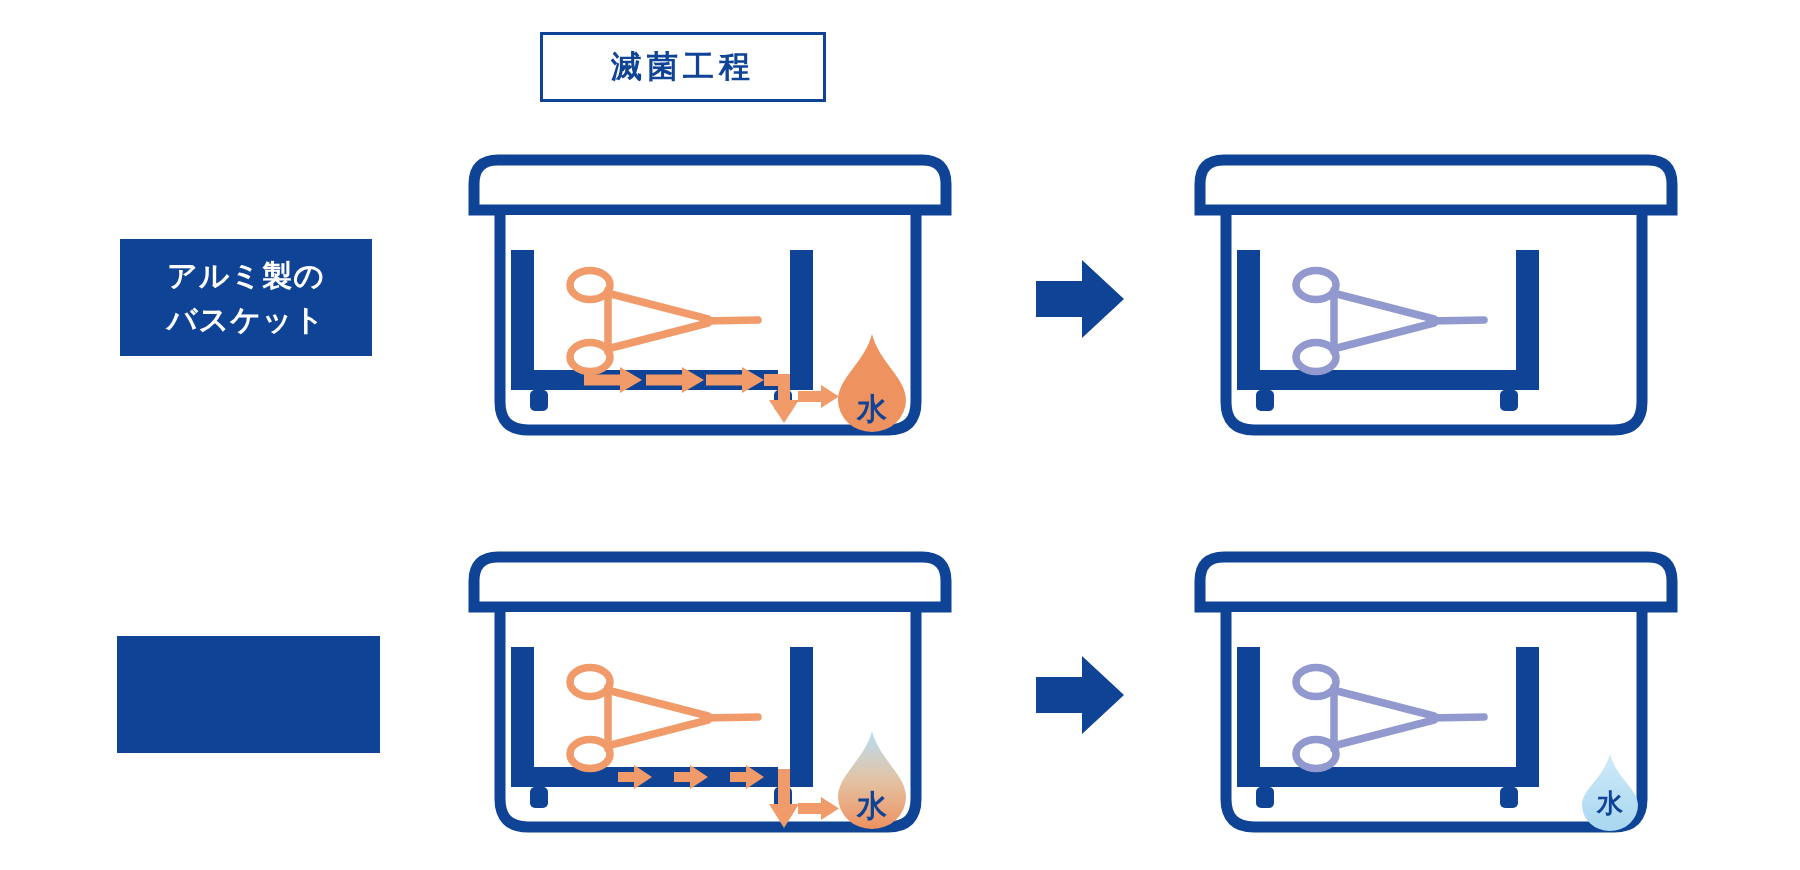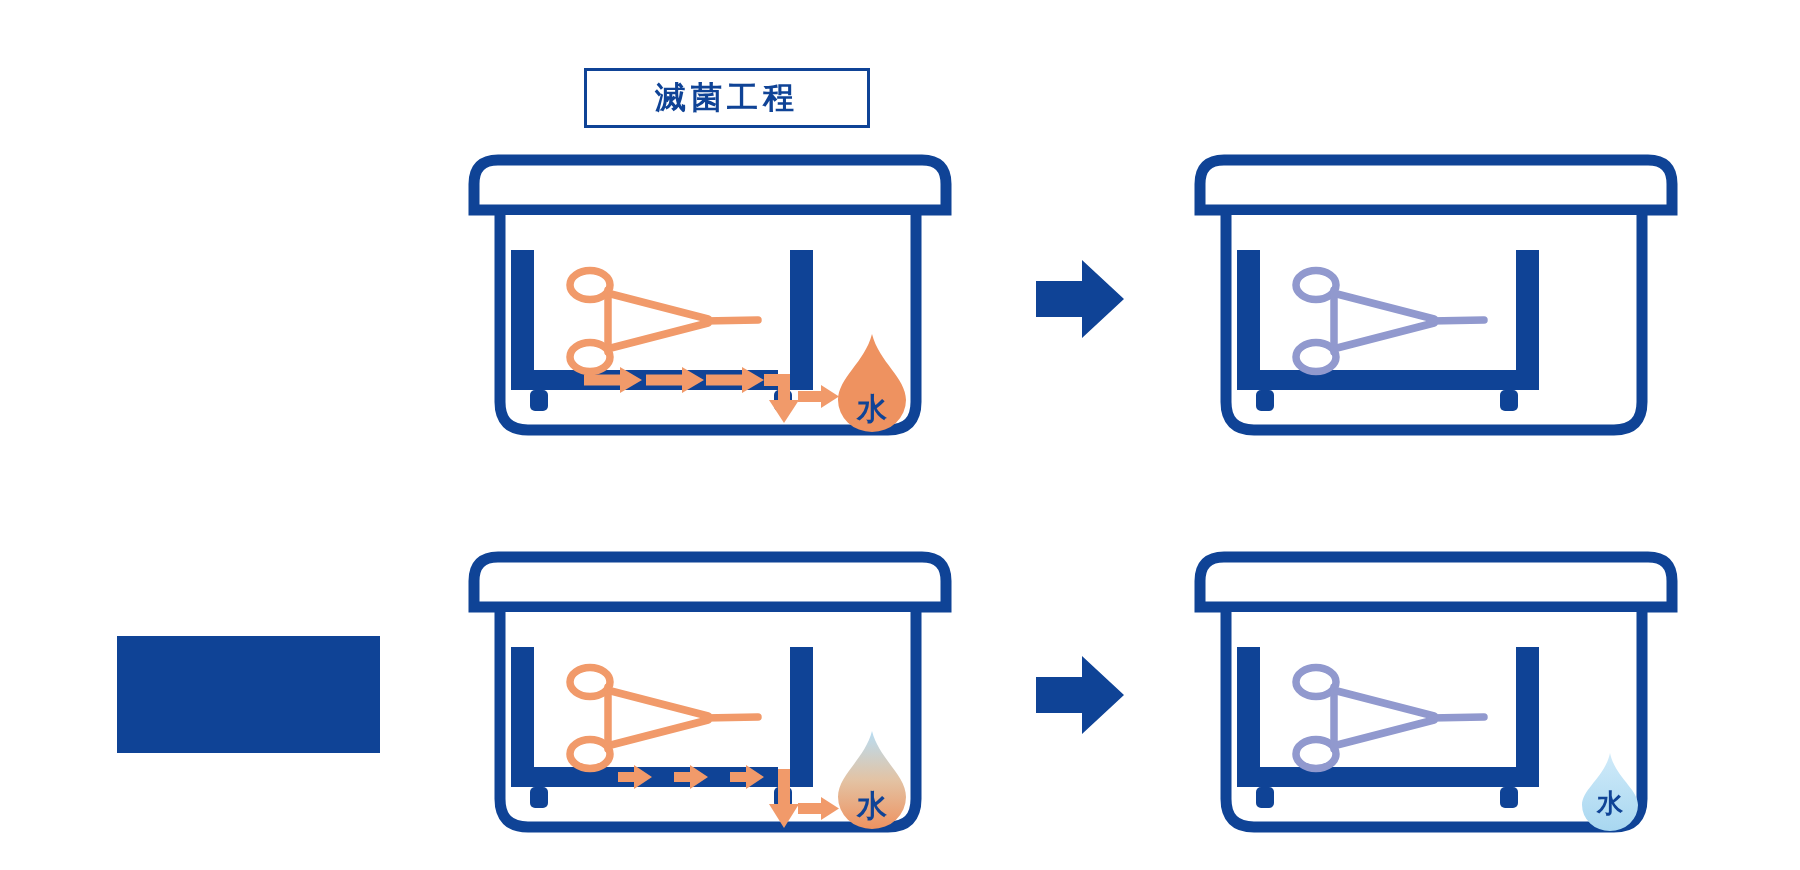--- a/index.html
+++ b/index.html
@@ -7,21 +7,21 @@
     --orange:#f19a6a;
     --lav:#9199ce;
   }
   html,body{margin:0;padding:0;width:1800px;height:870px;}
   body{background:#ffffff;position:relative;overflow:hidden;
        font-family:"Liberation Sans","DejaVu Sans",sans-serif;}
   .page{position:absolute;inset:0;background:#ffffff;}
   .header-box{position:absolute;box-sizing:border-box;border:3px solid var(--blue);
       background:#ffffff;color:var(--blue);display:flex;align-items:center;justify-content:center;
       font-size:31px;font-weight:bold;letter-spacing:5px;}
-  #hdr1{left:584px;top:32px;width:286px;height:60px;margin-top:36px;}
+  #hdr1{left:540px;top:32px;width:286px;height:70px;}
   #hdr2{left:1300px;top:32px;width:286px;height:70px;}
   .row-label{position:absolute;background:var(--blue);color:#ffffff;
       display:flex;flex-direction:column;align-items:center;justify-content:center;
       font-size:30px;font-weight:bold;line-height:1.45;letter-spacing:1px;text-align:center;}
   #lbl1{left:120px;top:239px;width:252px;height:117px;}
   #lbl2{left:117px;top:636px;width:263px;height:117px;}
   svg.container{position:absolute;overflow:visible;}
   #c1{left:468px;top:138px;} #c2{left:1194px;top:138px;}
   #c3{left:468px;top:535px;} #c4{left:1194px;top:535px;}
   .big-arrow{position:absolute;}
@@ -91,20 +91,24 @@
       <rect x="330" y="268" width="24" height="11"></rect>
       <polygon points="353,262 353,285 371,273.5"></polygon>
     </g>
   </defs>
 </svg>
 
 <div class="page">
 
   <div class="header-box" id="hdr1">滅菌工程</div>
 
+  <div class="row-label" id="lbl1">
+    <span>アルミ製の</span>
+    <span>バスケット</span>
+  </div>
   <div class="row-label" id="lbl2">
   </div>
 
   <svg class="container" id="c1" width="484" height="304" viewBox="0 0 484 304">
     <use href="#shell"></use>
     <use href="#forceps" class="orange"></use>
     <use href="#flow-long"></use>
     <path d="M404,196 C411,224 438,240 438,262 A34,32 0 1 1 370,262 C370,240 397,224 404,196 Z" fill="#ee9260"></path>
     <text class="drop-text" x="404" y="281">水</text>
   </svg>

